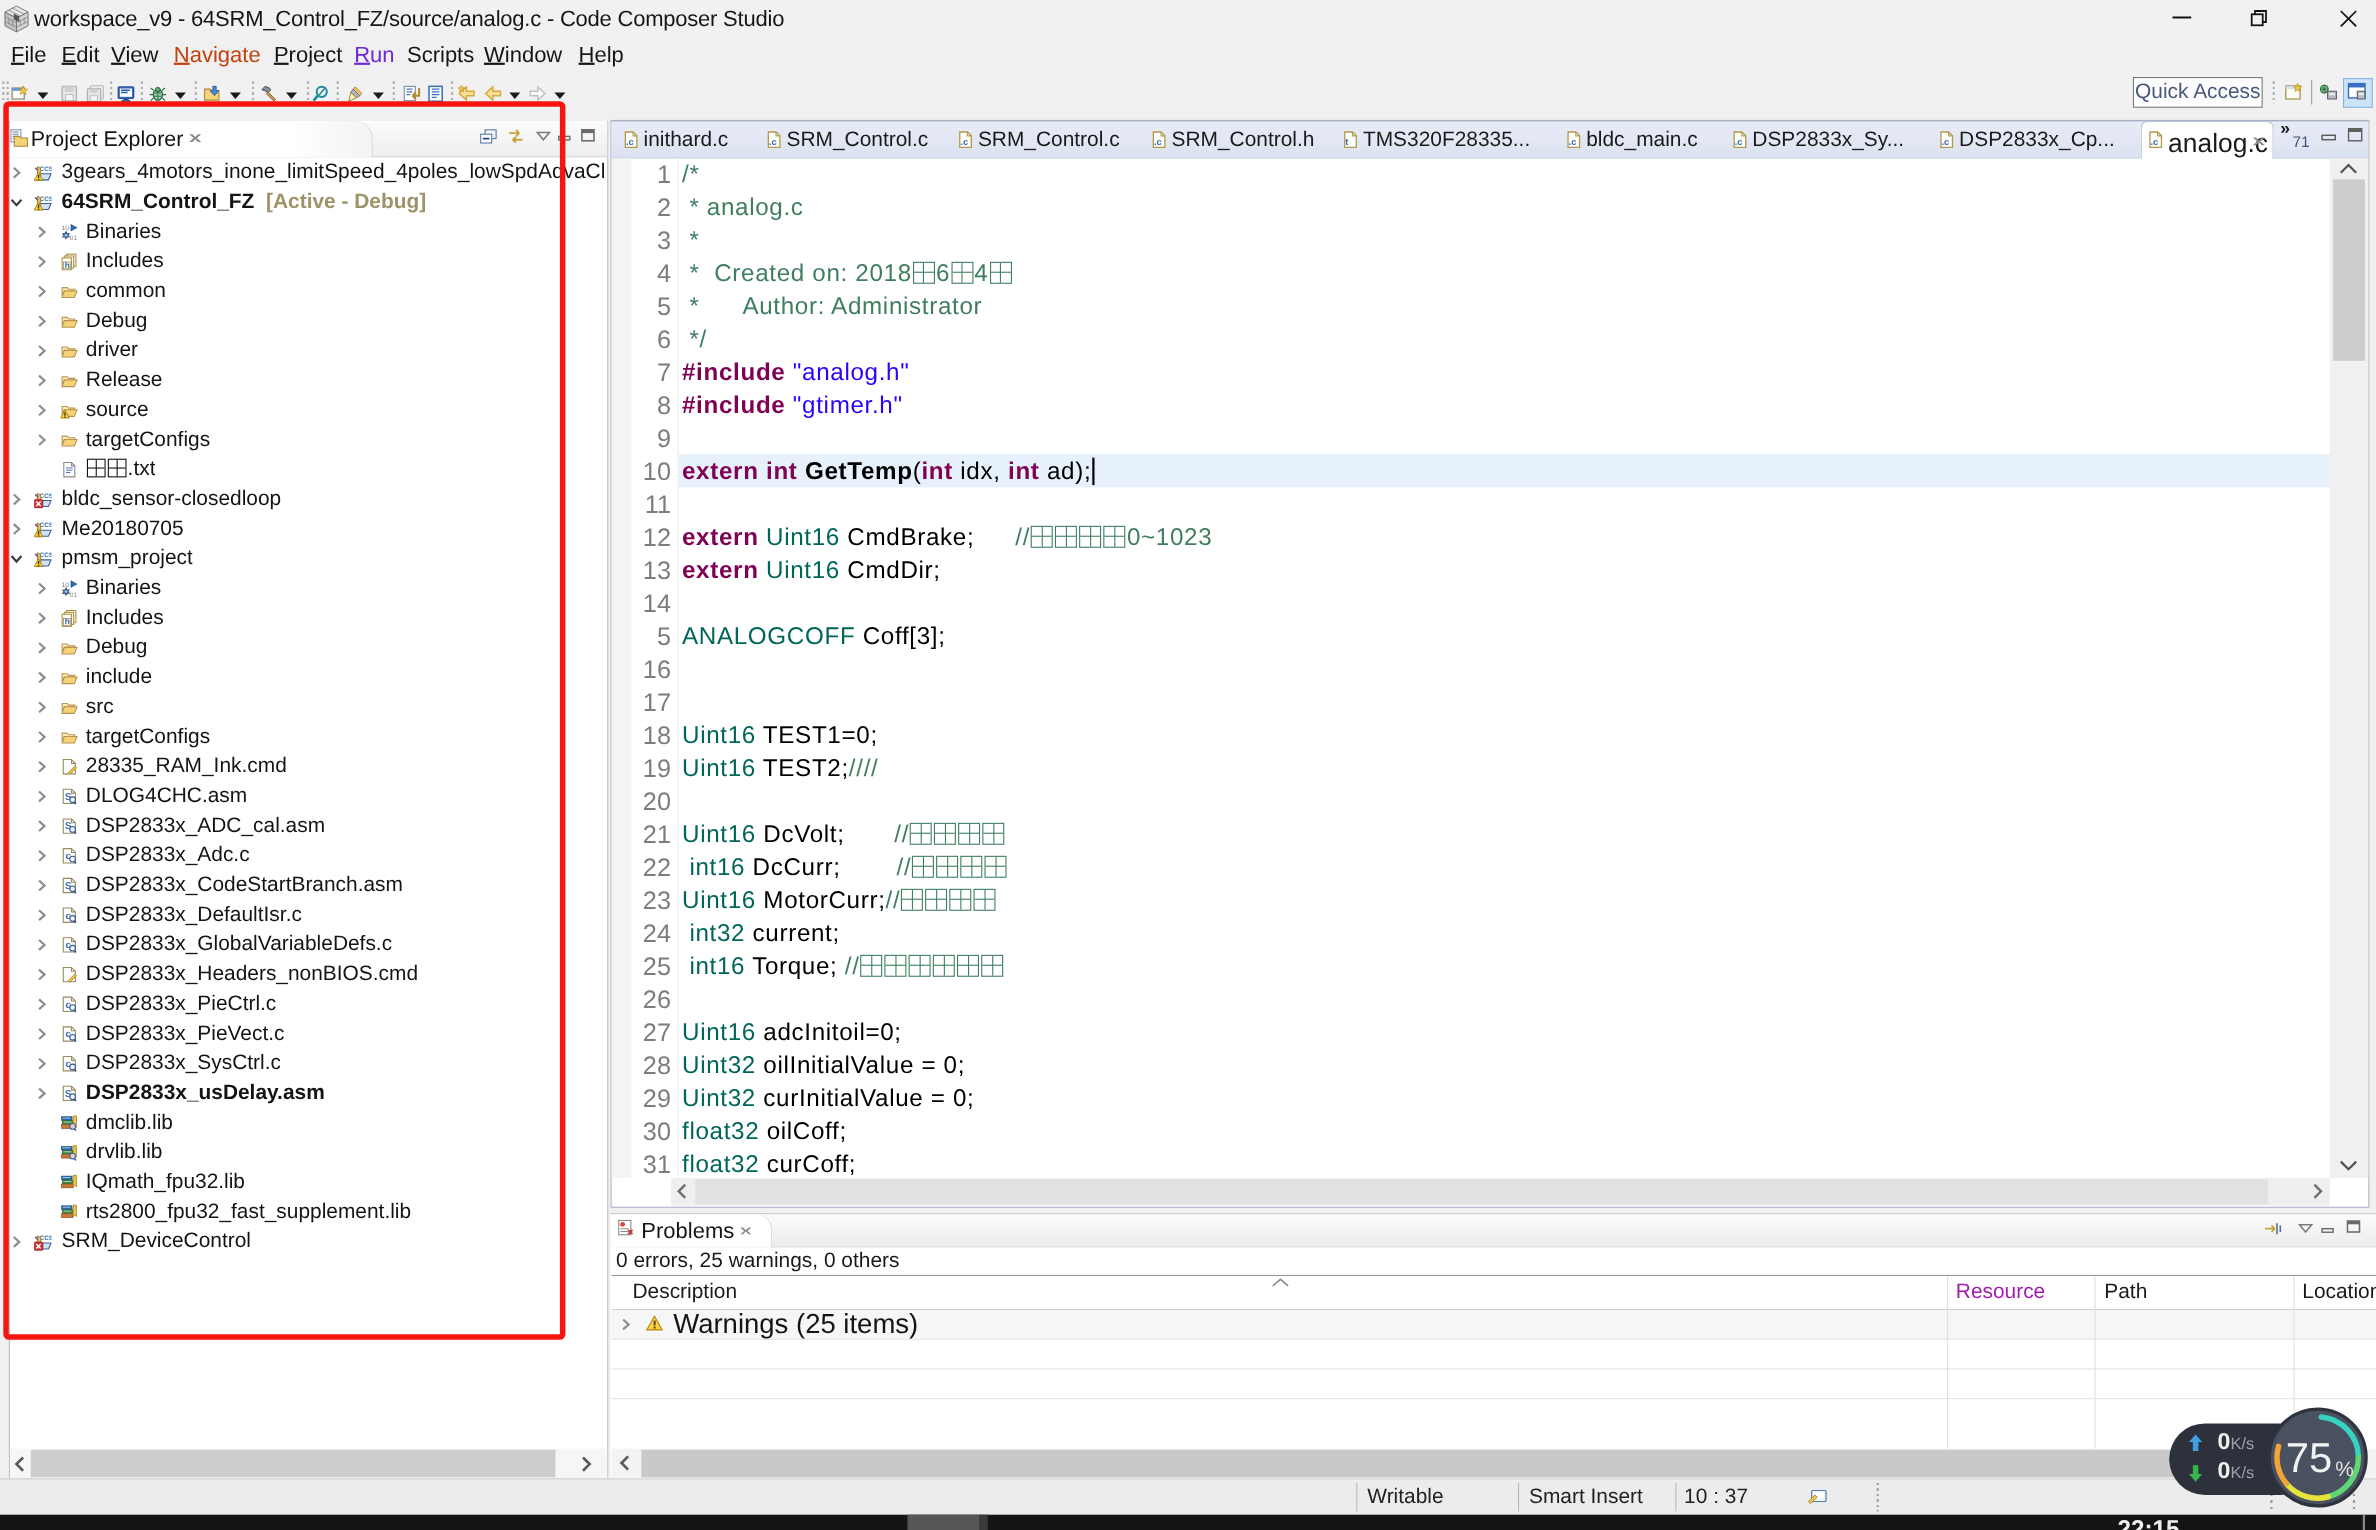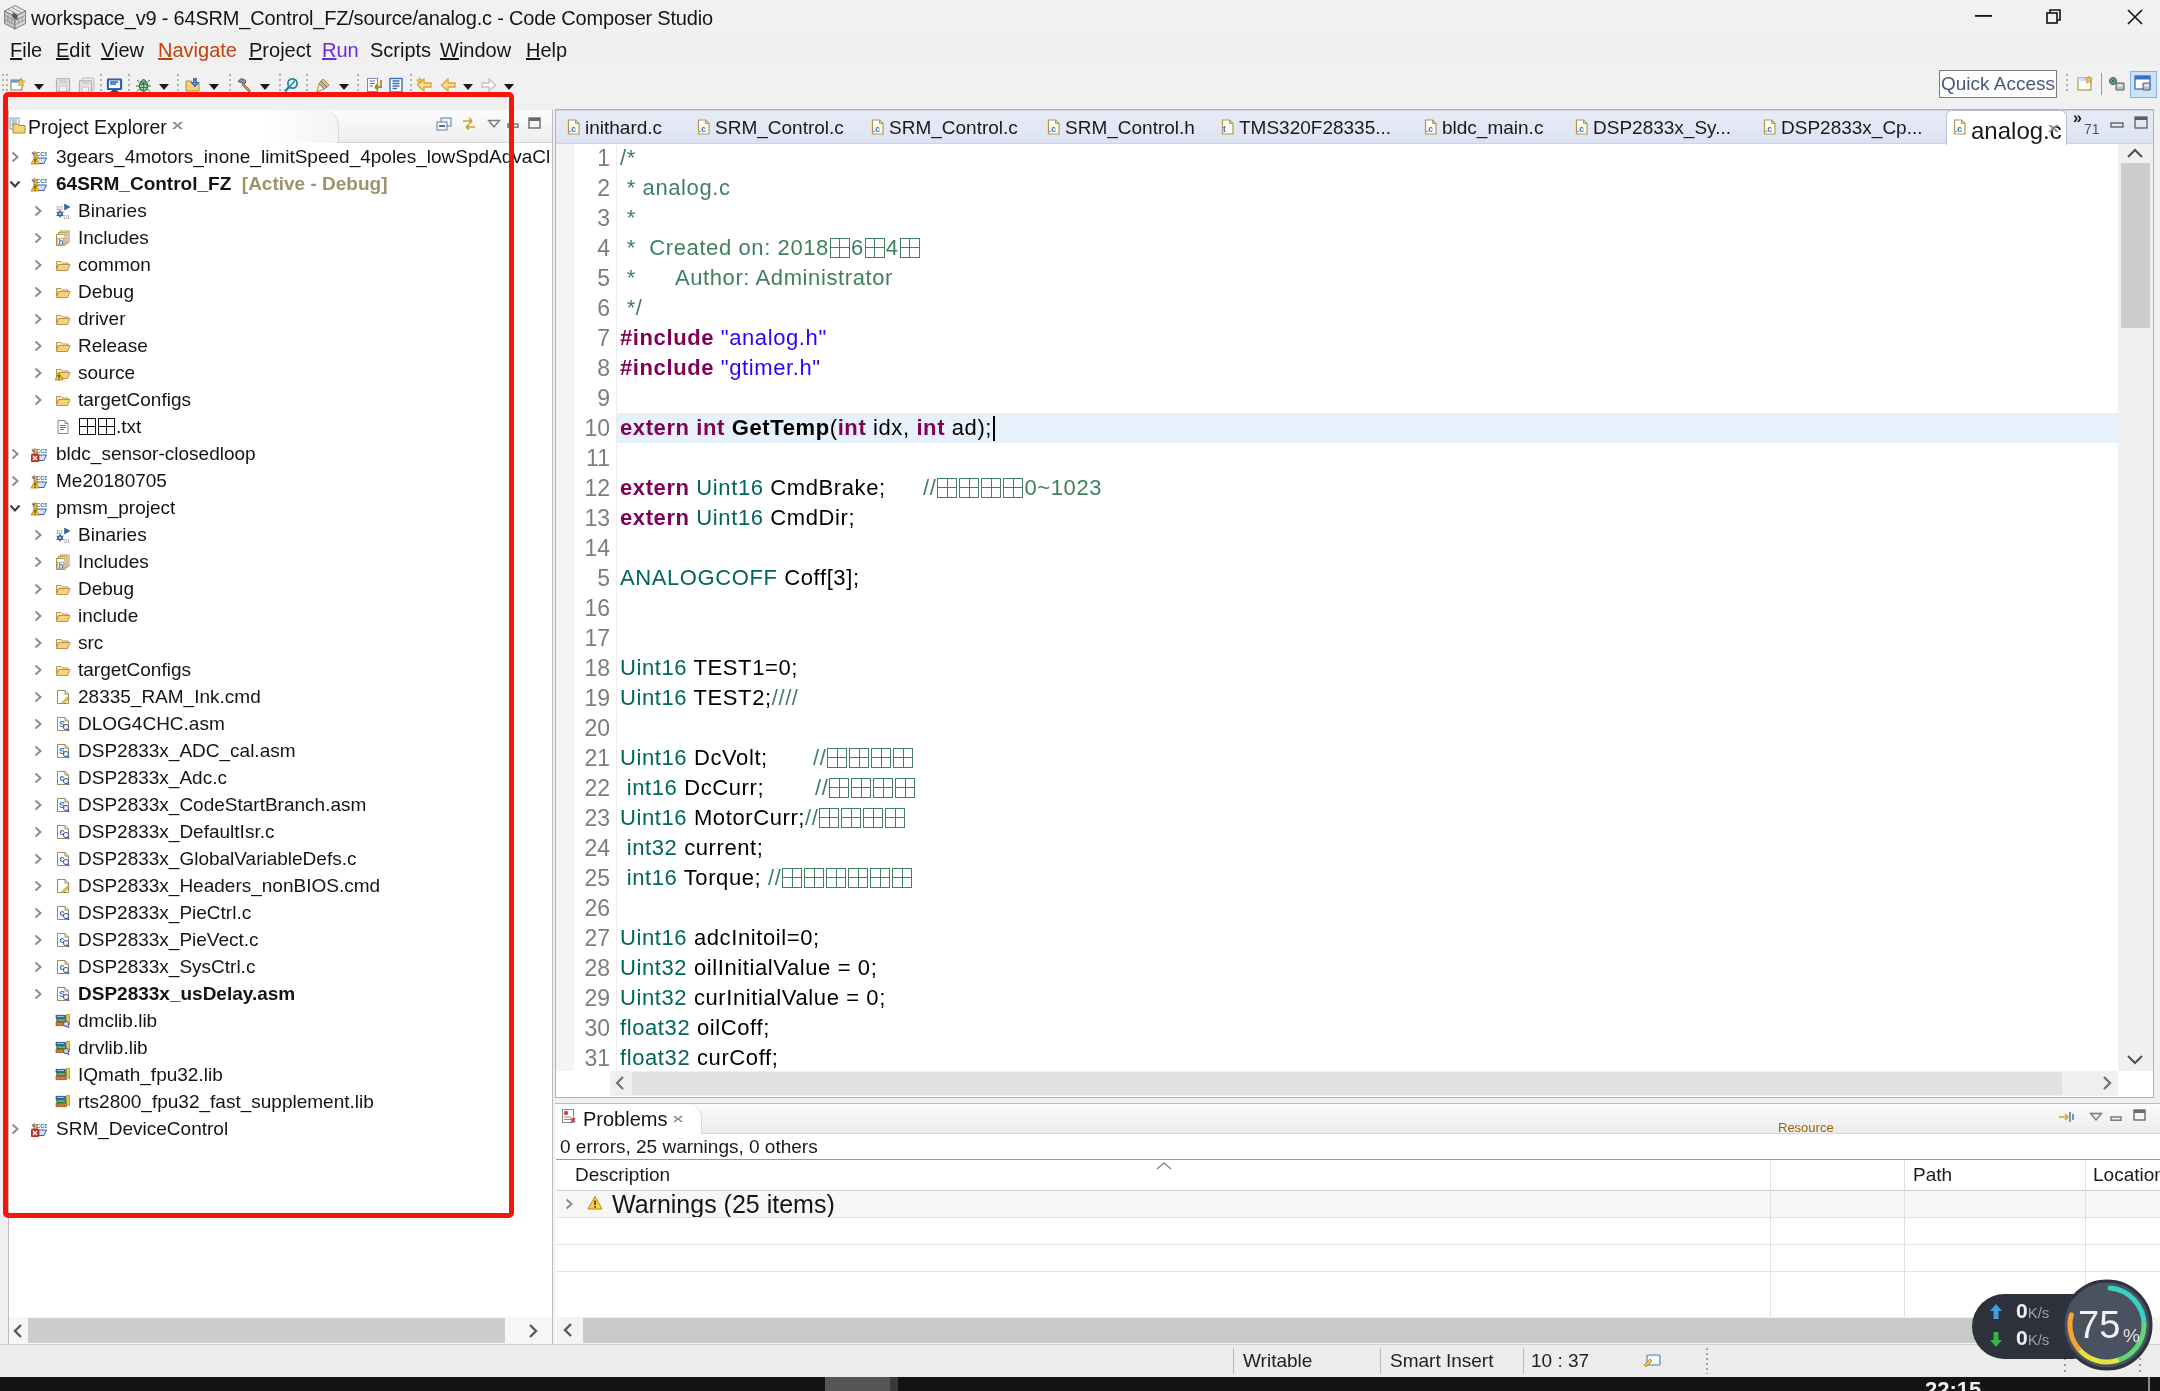--- a/index.html
+++ b/index.html
@@ -735,21 +735,21 @@
 <svg style="position:absolute;left:2133px;top:1109px" width="14" height="13" viewBox="0 0 14 13">
     <rect x="1" y="1" width="11" height="10" fill="none" stroke="#6a6a6a" stroke-width="1.4"></rect>
     <rect x="1" y="1" width="11" height="3" fill="#6a6a6a"></rect>
   </svg>
 <div class="ab" style="left:560px;top:1136px;font-size:19px;color:#1a1a1a;">0 errors, 25 warnings, 0 others</div>
 <div class="ab" style="left:556px;top:1159px;width:1604px;height:1px;background:#9a9a9a;"></div>
 <div class="ab" style="left:575px;top:1164px;font-size:19px;color:#1a1a1a;">Description</div>
 <svg style="position:absolute;left:1155px;top:1161px" width="18" height="10" viewBox="0 0 18 10">
     <path d="M2 8 L9 2 L16 8" fill="none" stroke="#8a8a8a" stroke-width="1.4"></path>
   </svg>
-<div class="ab" style="left:1778px;top:1120px;font-size:13px;color:#a16207;">Resource</div>
+<div class="ab" style="left:1778px;top:1164px;font-size:19px;color:#a21caf;">Resource</div>
 <div class="ab" style="left:1913px;top:1164px;font-size:19px;color:#1a1a1a;">Path</div>
 <div class="ab" style="left:2093px;top:1164px;font-size:19px;color:#1a1a1a;">Location</div>
 <div class="ab" style="left:556px;top:1190px;width:1604px;height:1px;background:#cfcfcf;"></div>
 <div class="ab" style="left:556px;top:1191px;width:1604px;height:26px;background:#f6f6f6;"></div>
 <svg style="position:absolute;left:561px;top:1196px" width="16" height="16" viewBox="0 0 16 16">
     <path d="M5.5 3.5 L10.5 8 L5.5 12.5" fill="none" stroke="#8d8d8d" stroke-width="2"></path>
   </svg>
 <svg style="position:absolute;left:587px;top:1195px" width="16" height="16" viewBox="0 0 16 16">
     <path d="M8 1.5 L15 14 L1 14 Z" fill="#ffd24a" stroke="#b8860b" stroke-width="1"></path>
     <rect x="7.2" y="5.5" width="1.8" height="4.5" fill="#5a4300"></rect>

